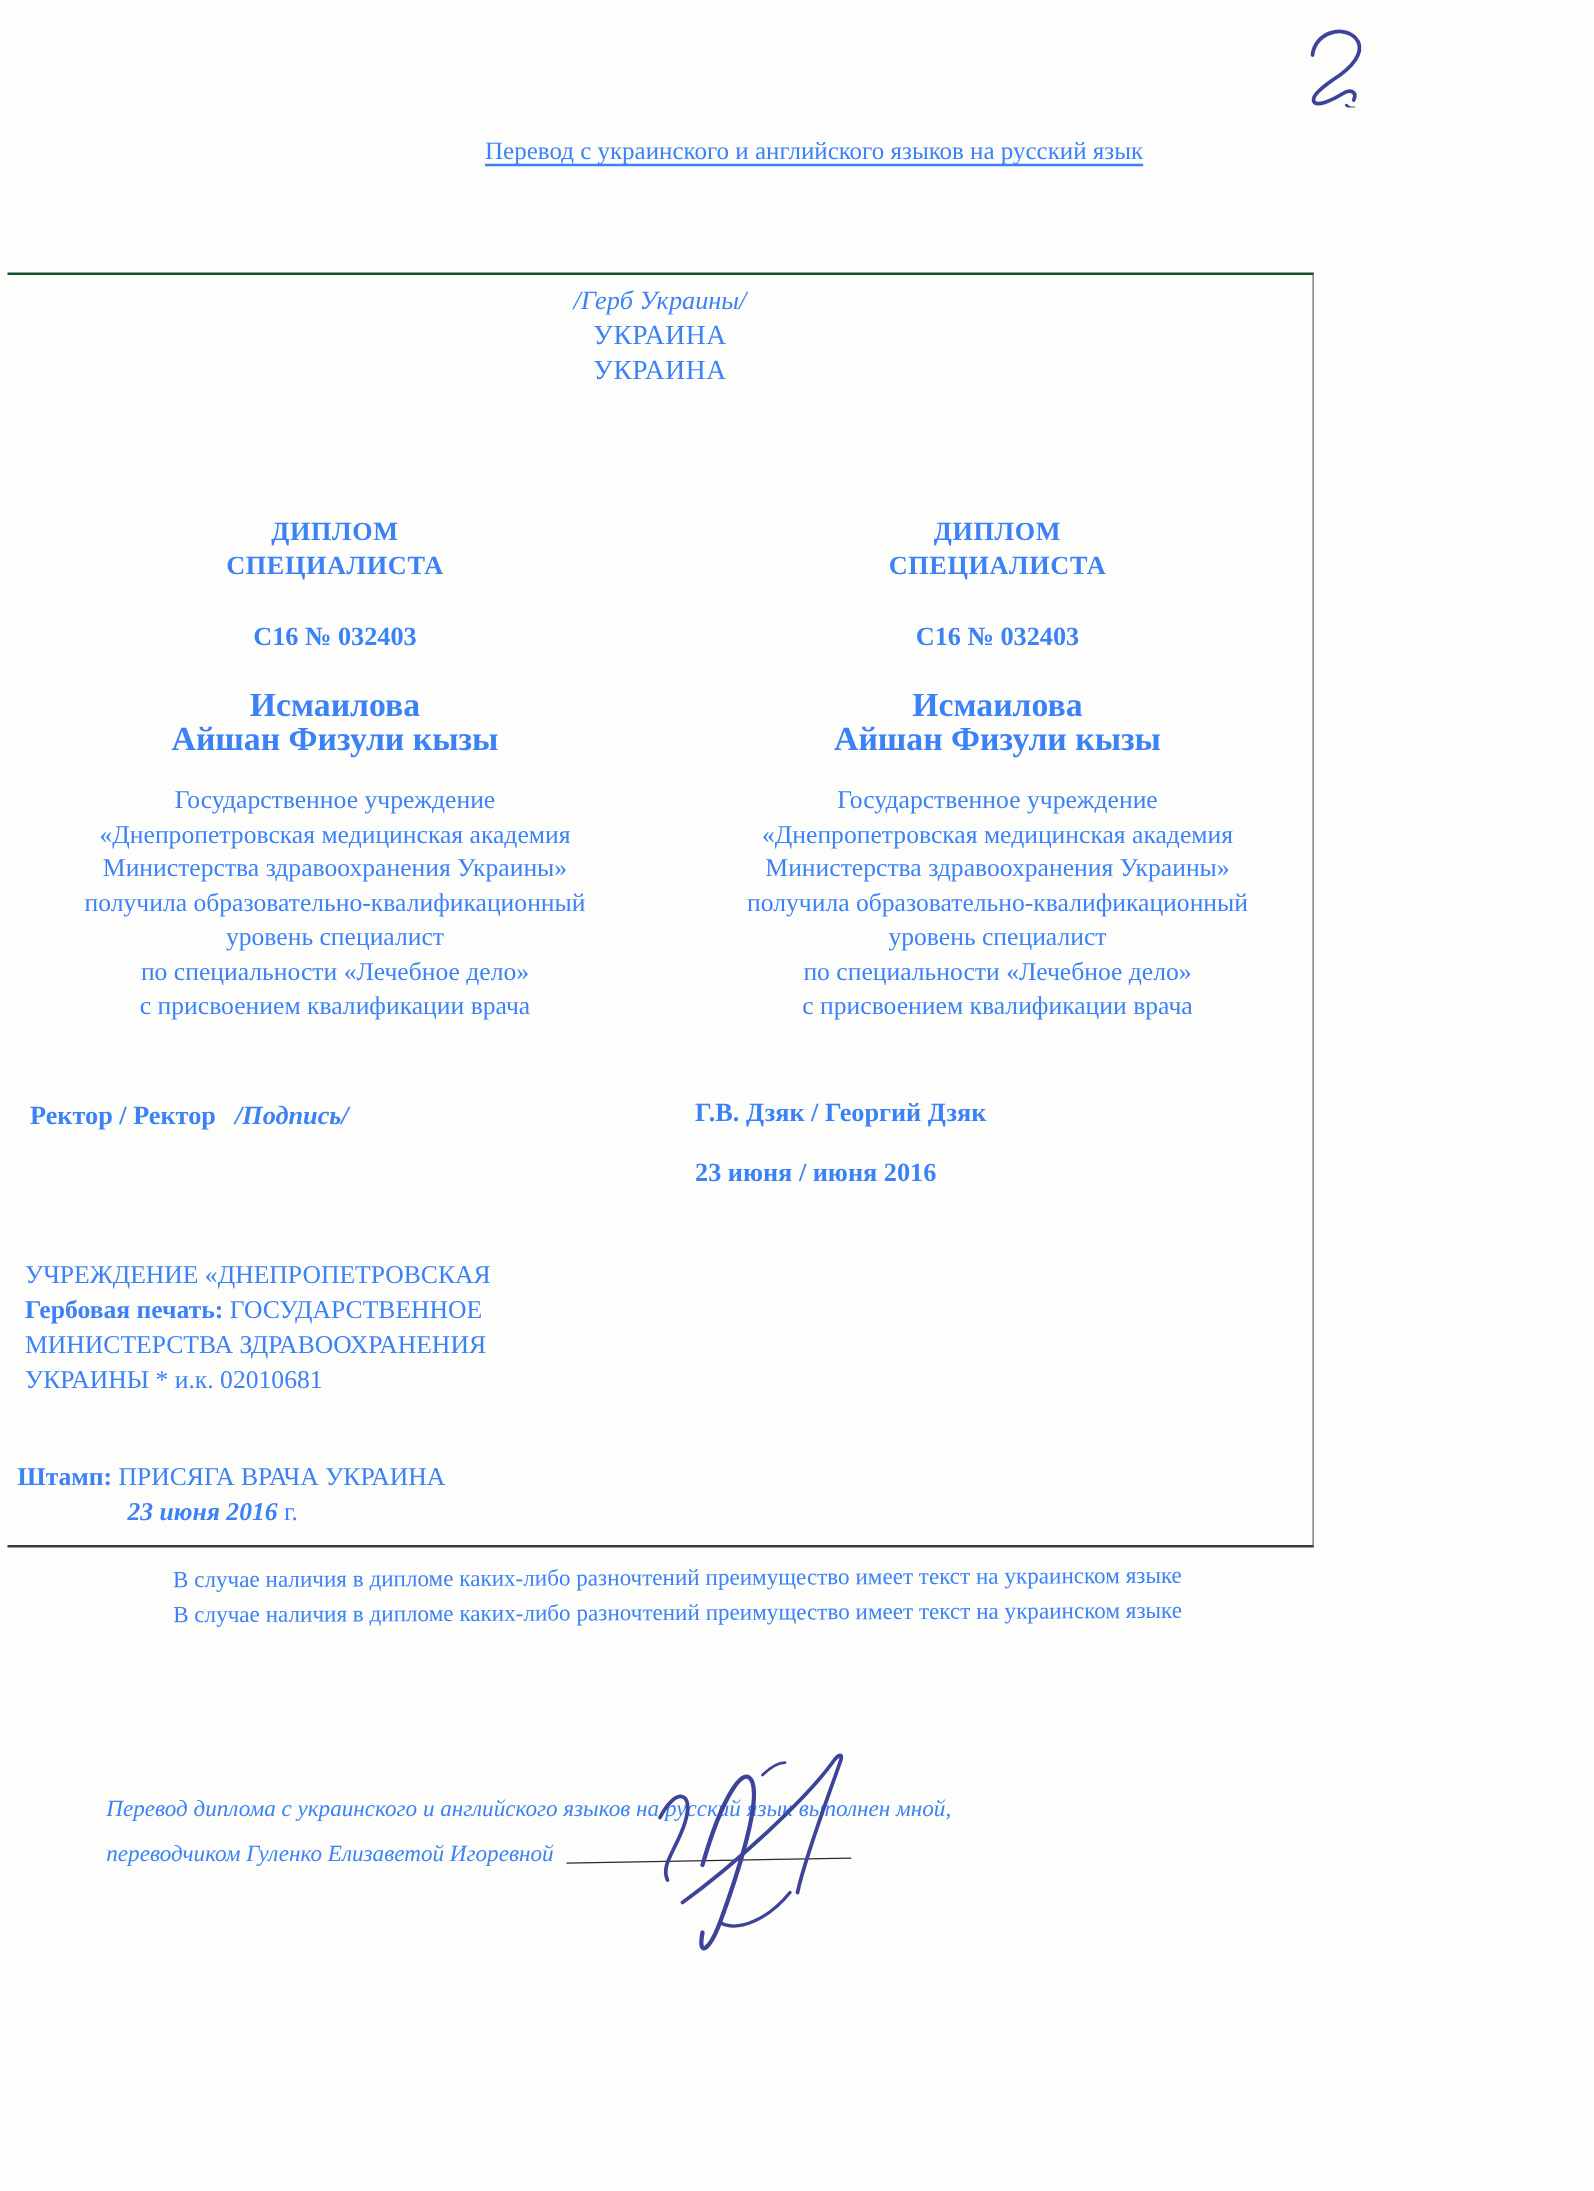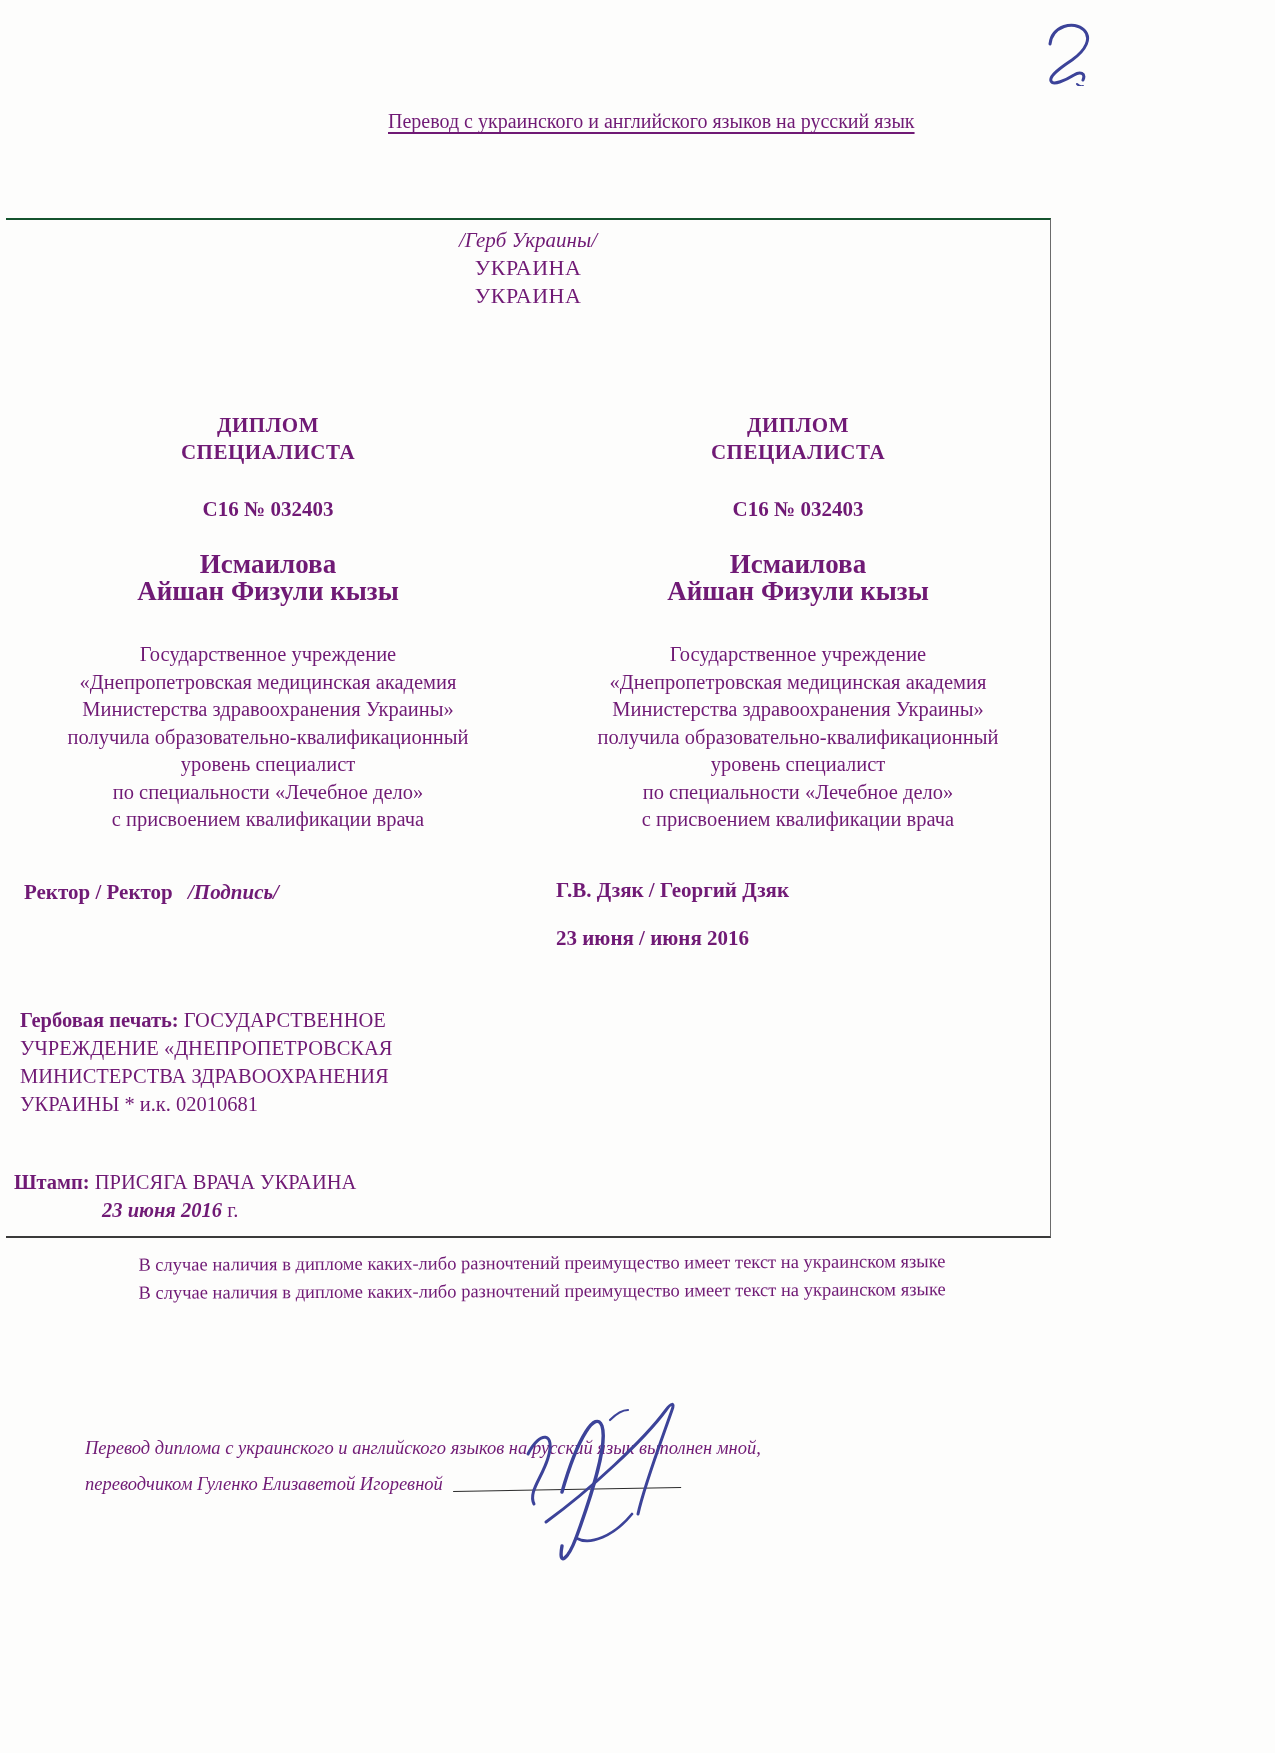--- a/index.html
+++ b/index.html
@@ -1,21 +1,21 @@
 <!DOCTYPE html>
 <html><head>
 <meta charset="utf-8">
 <style>
   html,body { margin:0; padding:0; background:#ffffff; }
   .page {
     position:relative;
     width:1275px; height:1753px;
     background:#fdfdfc;
     font-family:"Liberation Serif","DejaVu Serif",serif;
-    color:#701a75;
+    color:#3b82f6;
     overflow:hidden;
   }
 
   
   .trans-header {
     position:absolute; left:388px; top:110px;
     font-size:20px; white-space:nowrap;
     text-decoration:underline; text-underline-offset:4px;
   }
 
@@ -34,21 +34,21 @@
   .emblem-block { position:absolute; left:0; right:0; top:6px; text-align:center; line-height:28px; }
   .emblem-note { font-style:italic; font-size:21px; }
   .country { font-size:22px; letter-spacing:0.5px; }
 
   .col { position:absolute; top:192px; text-align:center; }
   .col-left  { left:24px;  width:476px; }
   .col-right { left:550px; width:484px; }
   .col-title { font-weight:700; font-size:21px; line-height:27px; letter-spacing:0.5px; }
   .col-num   { font-weight:700; font-size:21px; margin-top:31px; }
   .col-name  { font-weight:700; font-size:27px; line-height:27px; margin-top:29px; }
-  .col-body  { font-size:20.5px; line-height:27.5px; margin-top:36px; }
+  .col-body  { font-size:20.5px; line-height:27.5px; margin-top:22px; }
 
   .rector-line { position:absolute; left:18px; top:660px; font-size:21px; font-weight:700; white-space:nowrap; }
   .rector-sig  { font-style:italic; margin-left:10px; }
 
   .signer-line { position:absolute; left:550px; top:658px; font-size:21px; font-weight:700; white-space:nowrap; }
   .date-line   { position:absolute; left:550px; top:706px; font-size:21px; font-weight:700; white-space:nowrap; }
 
   .seal-block { position:absolute; left:14px; top:786px; width:452px; font-size:20.5px; line-height:28px; text-align:left; }
   .seal-label { font-weight:700; }
 
@@ -135,25 +135,25 @@
 
     <div class="rector-line">
       <span>Ректор / Ректор</span>
       <span class="rector-sig">/Подпись/</span>
     </div>
 
     <div class="signer-line">Г.В. Дзяк / Георгий Дзяк</div>
     <div class="date-line">23 июня / июня 2016</div>
 
     <div class="seal-block">
+      <div>УЧРЕЖДЕНИЕ «ДНЕПРОПЕТРОВСКАЯ</div>
       <div>
         <span class="seal-label">Гербовая печать:</span>
         <span>ГОСУДАРСТВЕННОЕ</span>
       </div>
-      <div>УЧРЕЖДЕНИЕ «ДНЕПРОПЕТРОВСКАЯ</div>
       <div>МИНИСТЕРСТВА ЗДРАВООХРАНЕНИЯ</div>
       <div>УКРАИНЫ * и.к. 02010681</div>
     </div>
 
     <div class="stamp-block">
       <div>
         <span class="stamp-label">Штамп:</span>
         <span>ПРИСЯГА ВРАЧА УКРАИНА</span>
       </div>
       <div class="stamp-date-row">

